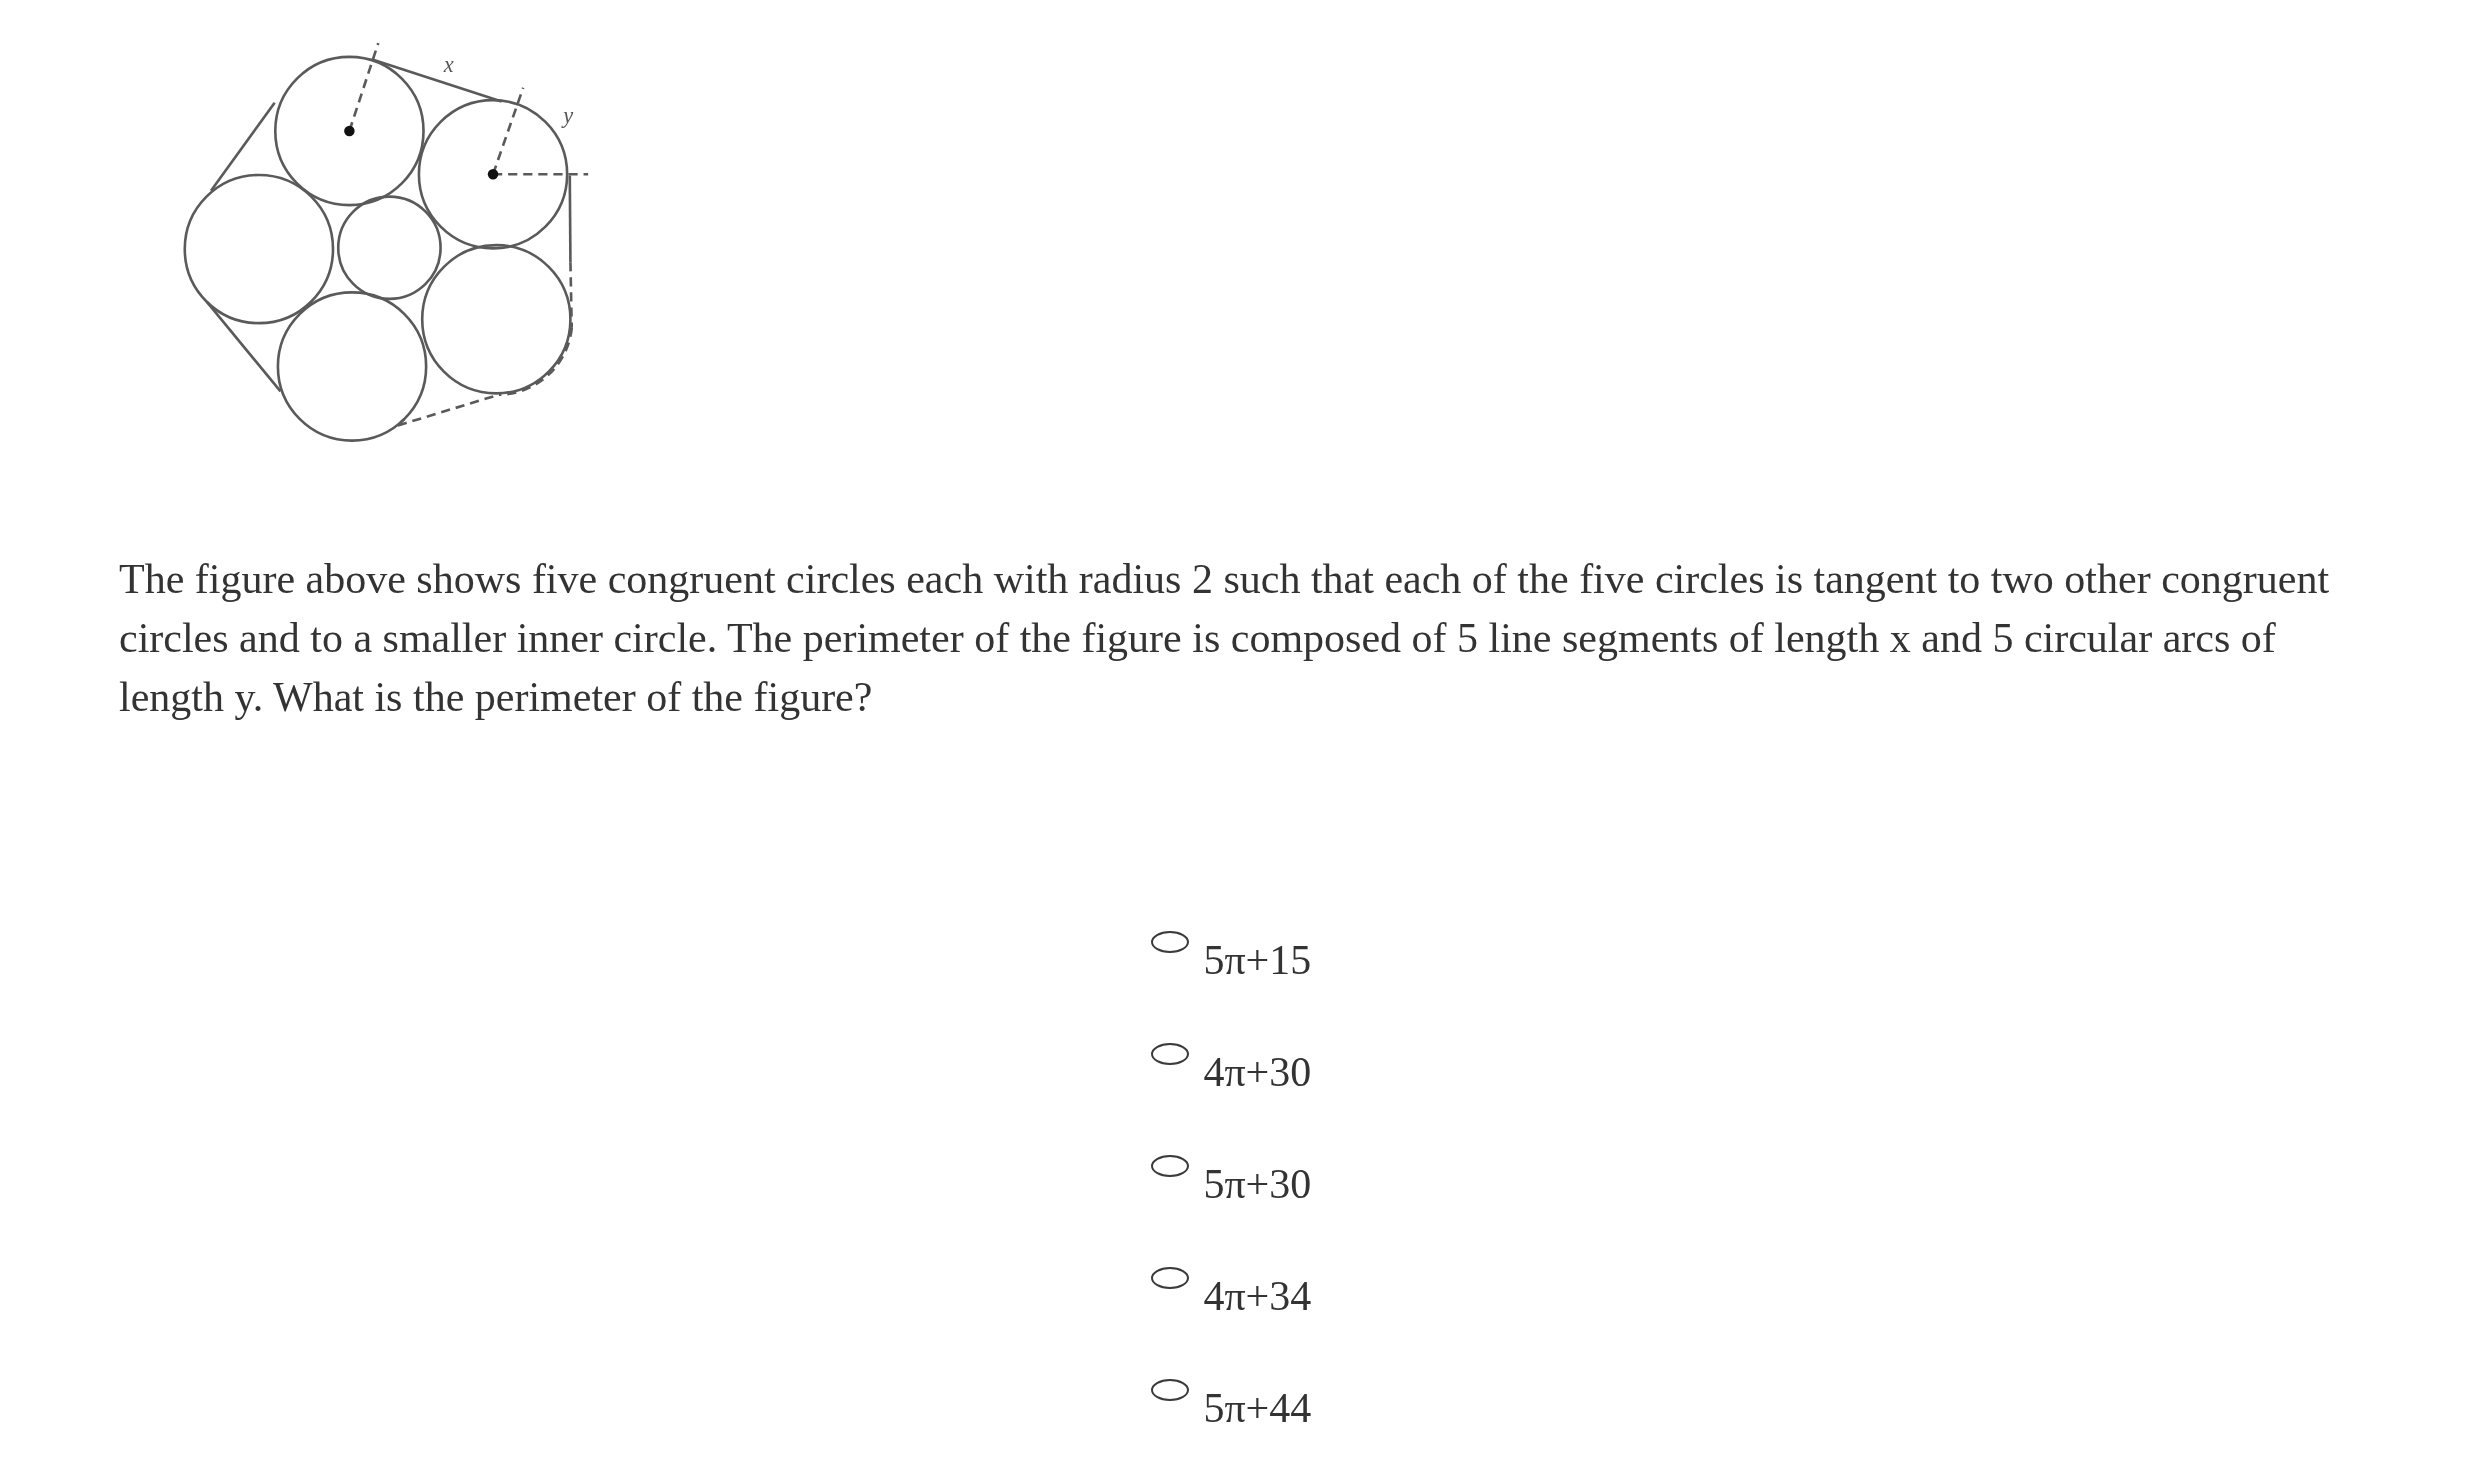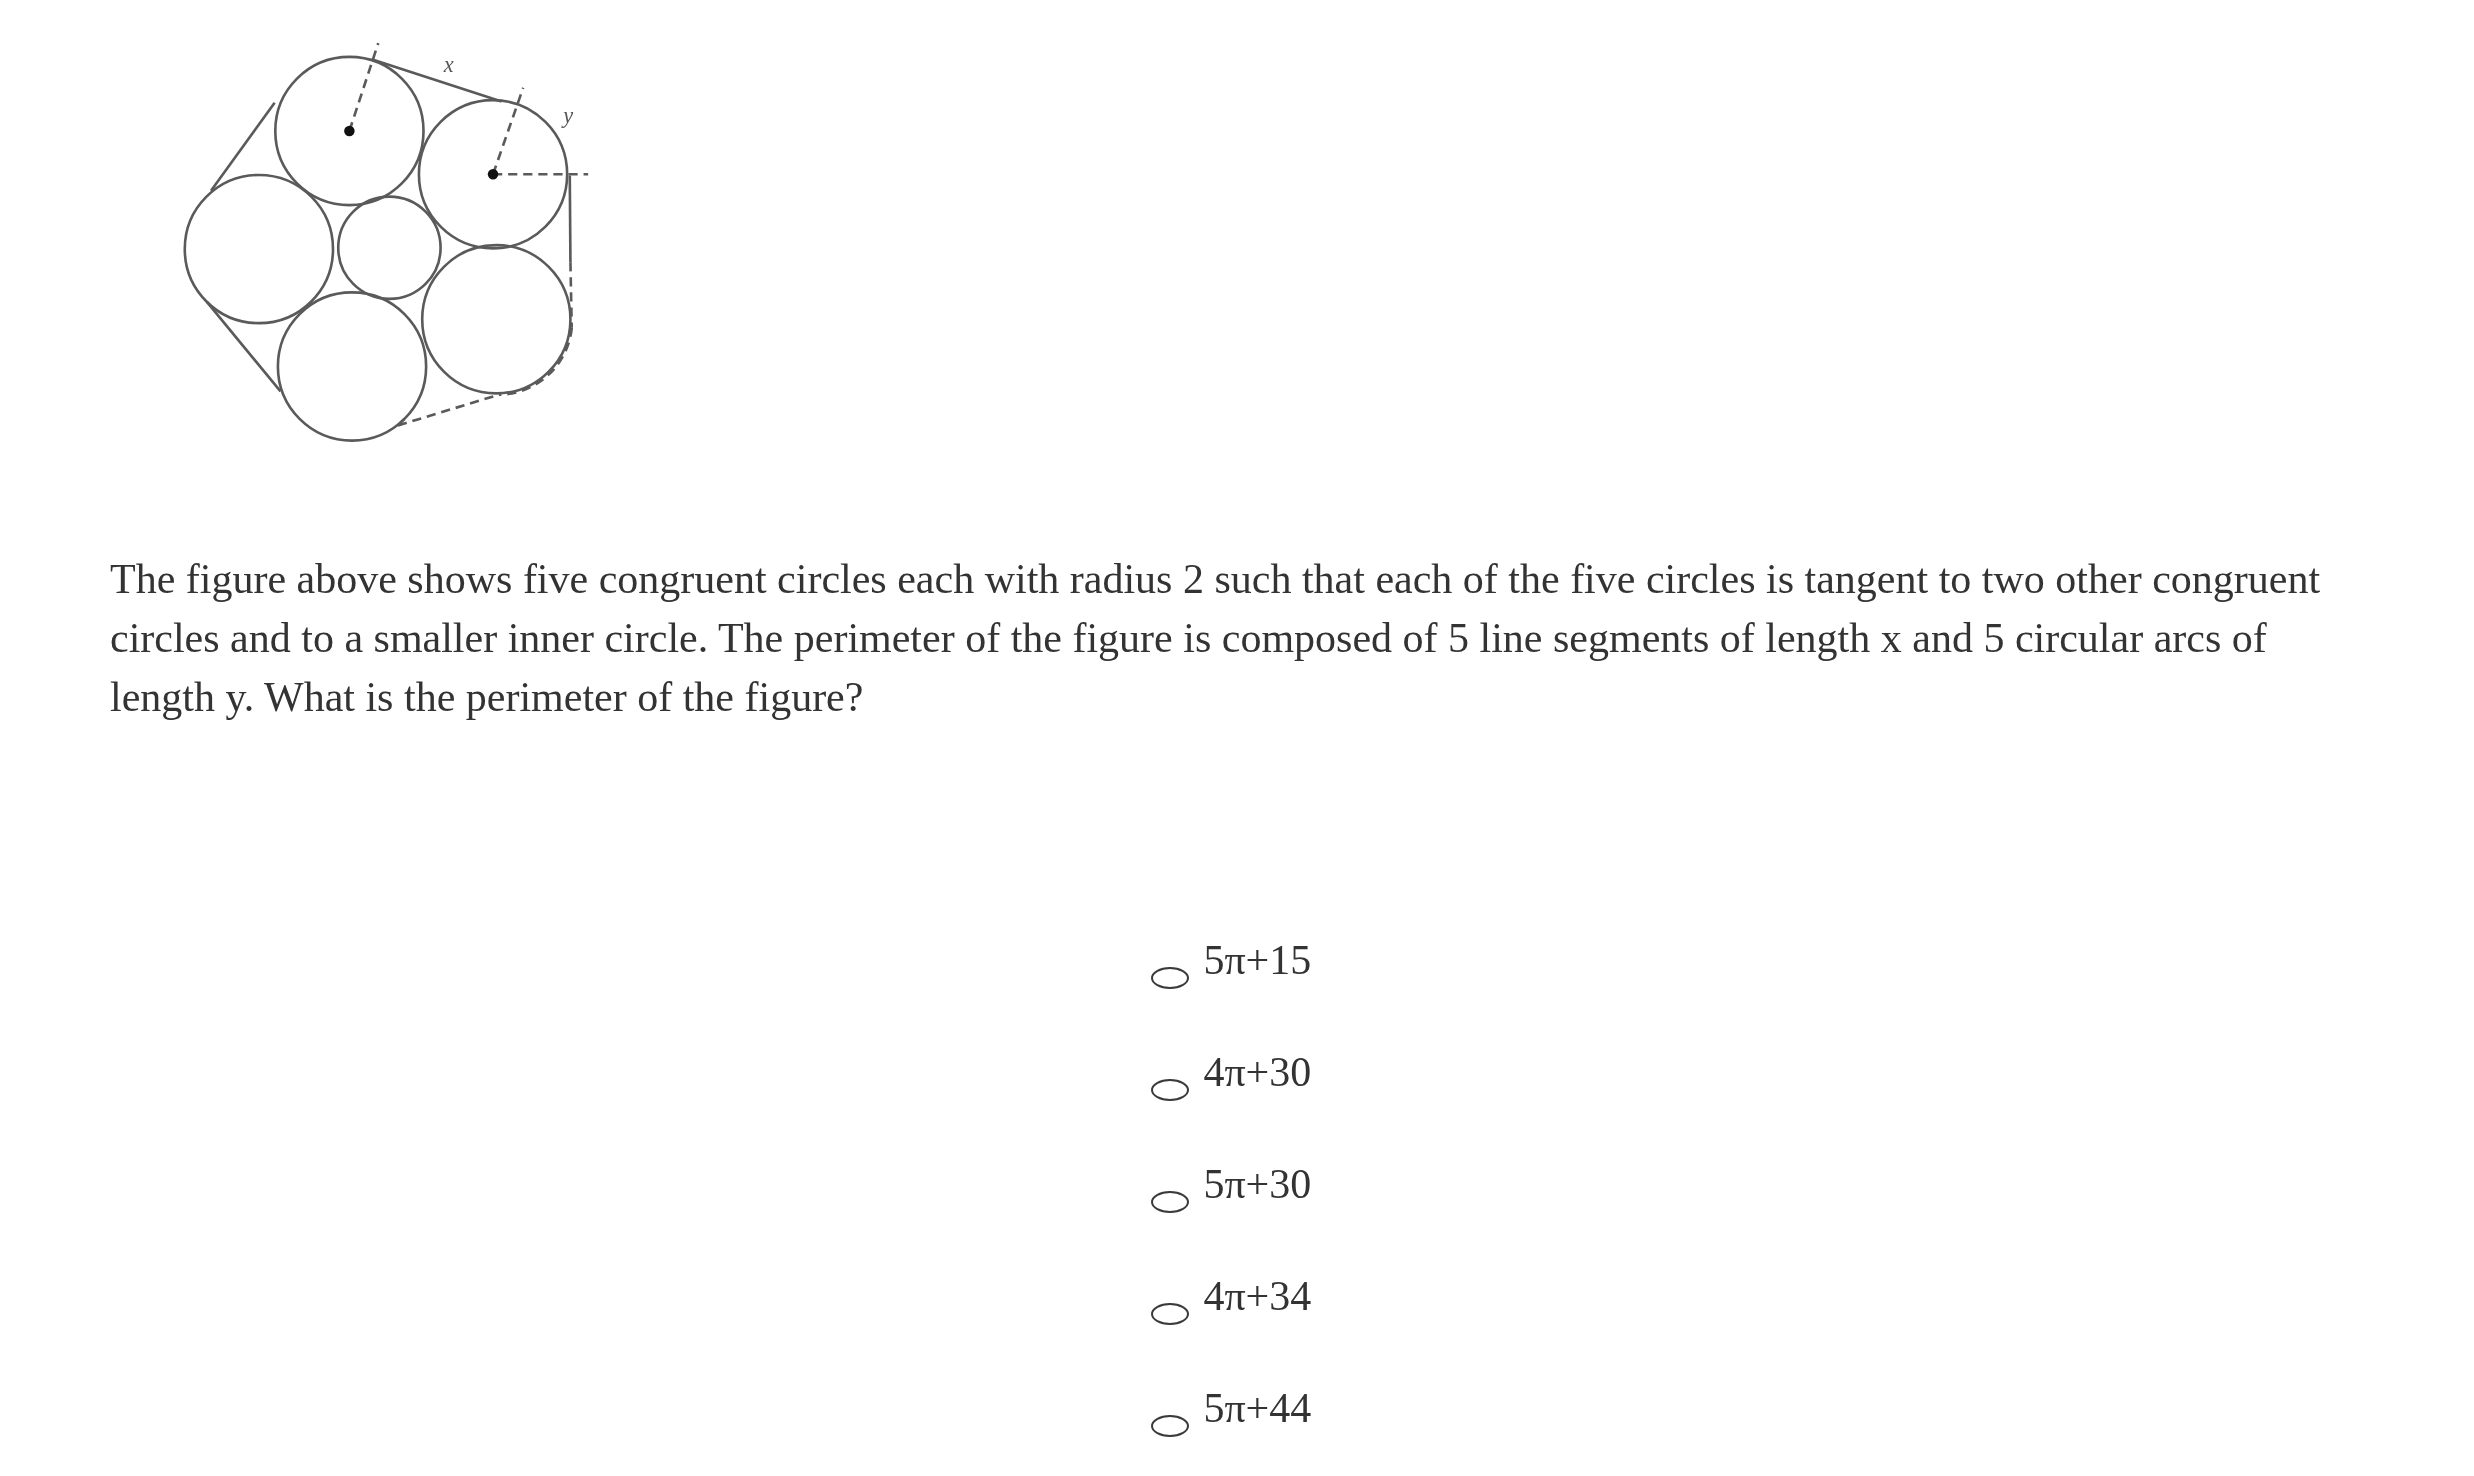--- a/index.html
+++ b/index.html
@@ -6,30 +6,30 @@
   body {
     width: 2475px; height: 1477px; position: relative; overflow: hidden;
     font-family: "Liberation Serif", "DejaVu Serif", serif;
     color: #333333;
   }
   .figure {
     position: absolute; left: 171px; top: 26px; width: 446px; height: 433px;
   }
   .figure svg { width: 100%; height: 100%; display: block; }
   .question {
-    position: absolute; left: 110px; top: 550px; width: 2258px;
+    position: absolute; left: 119px; top: 550px; width: 2258px;
     font-size: 42px; line-height: 59px; margin: 0;
     color: #333333;
   }
   .options {
     position: absolute; left: 1151px; top: 931px;
     margin: 0; padding: 0; list-style: none;
   }
   .option {
-    display: flex; align-items: flex-end; height: 58px; margin-bottom: 54px;
+    display: flex; align-items: flex-start; height: 58px; margin-bottom: 54px;
     cursor: pointer;
   }
   .radio {
     width: 38px; height: 22px; border: 2.6px solid #3a3a3a; border-radius: 50%;
     box-sizing: border-box; flex: 0 0 auto; background: #fff;
     filter: blur(0.4px);
   }
   .option-label {
     margin-left: 14.4px; font-size: 42px; line-height: 58px; color: #333333;
     white-space: nowrap;

